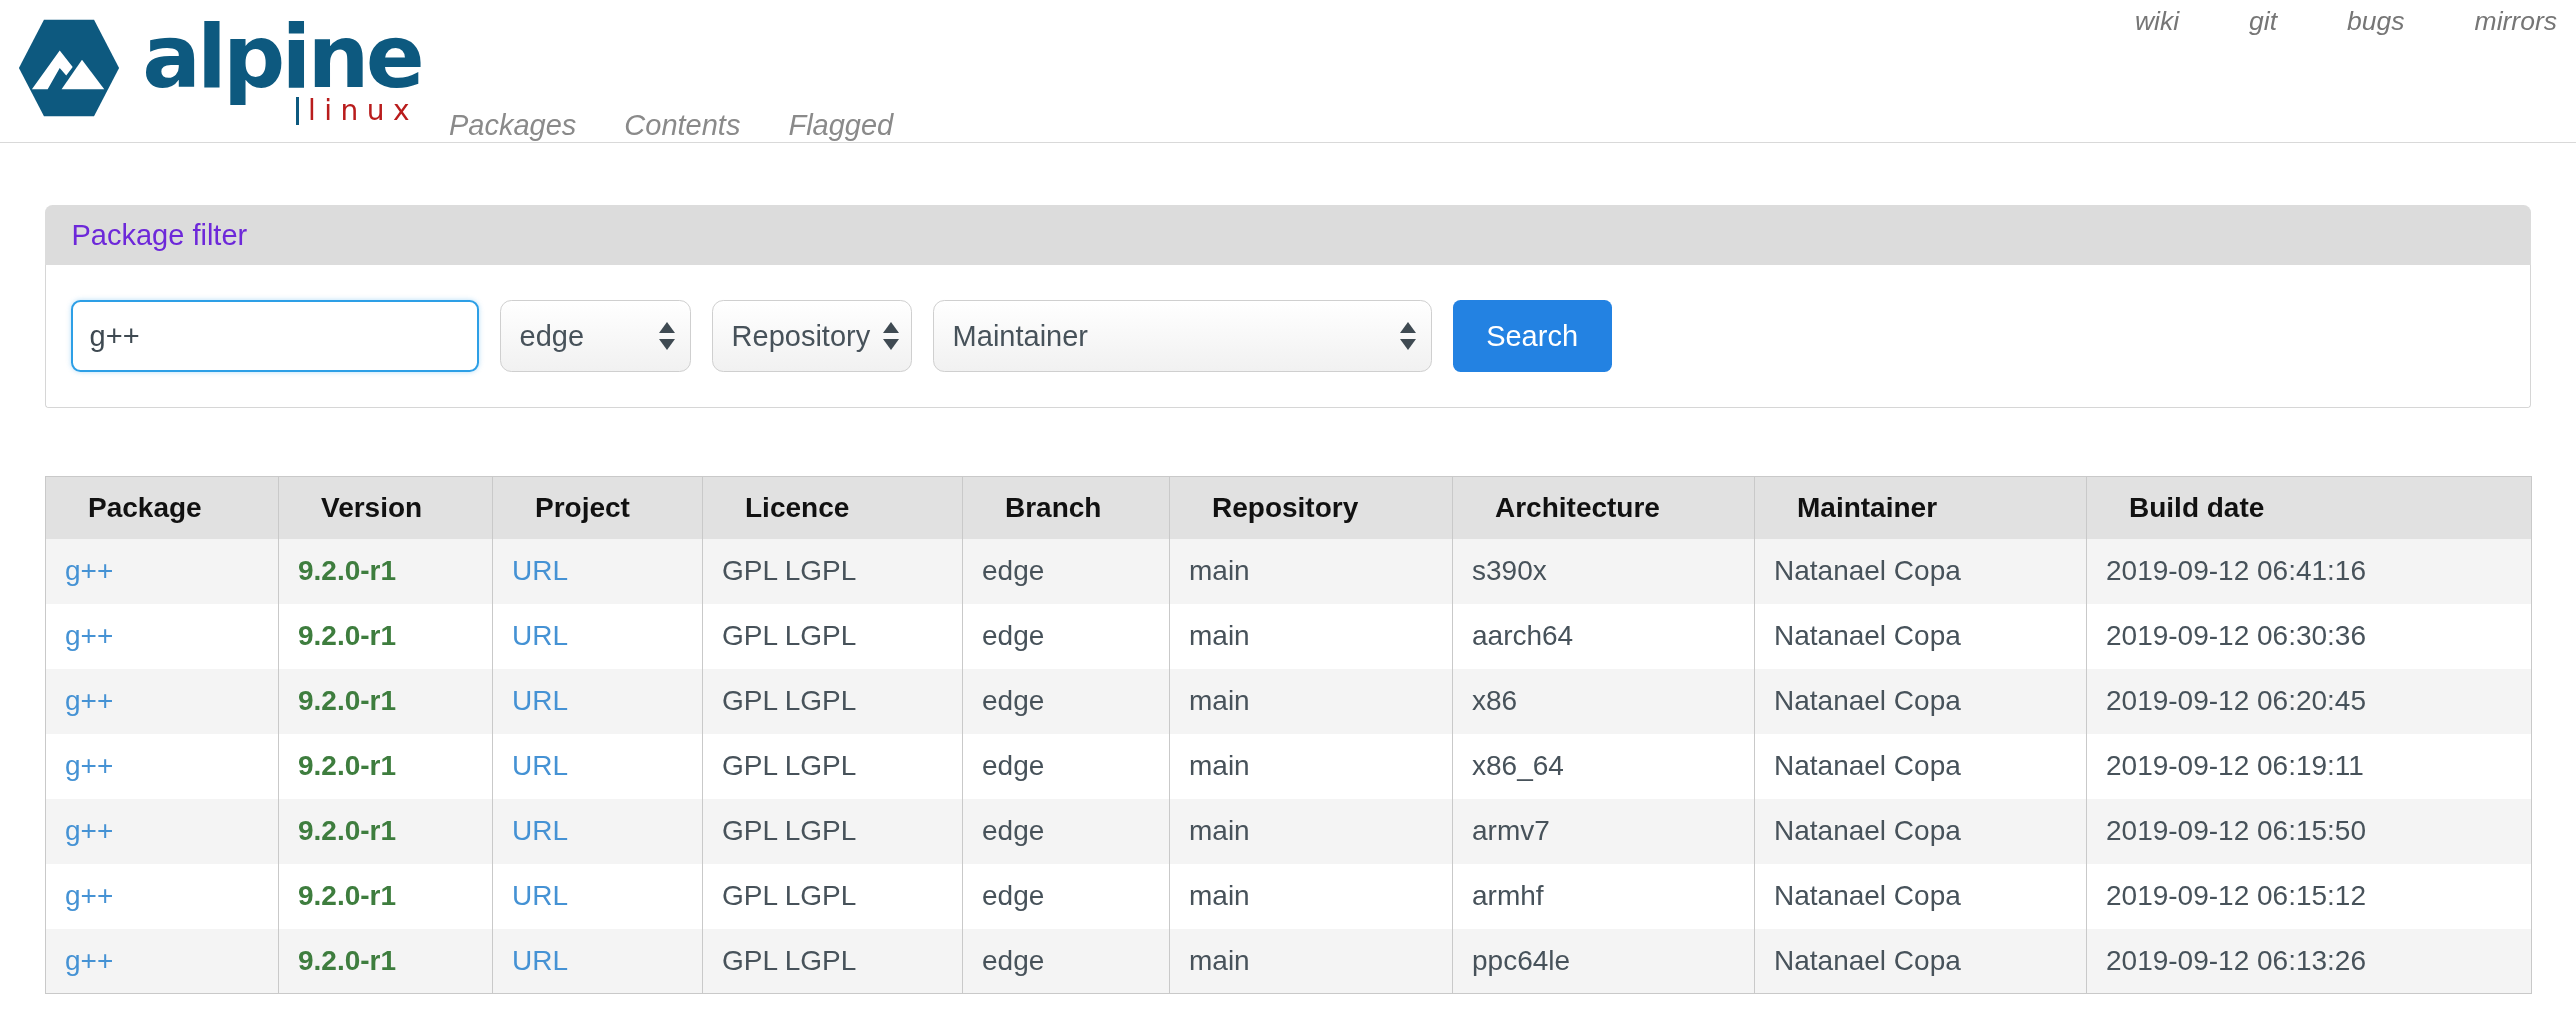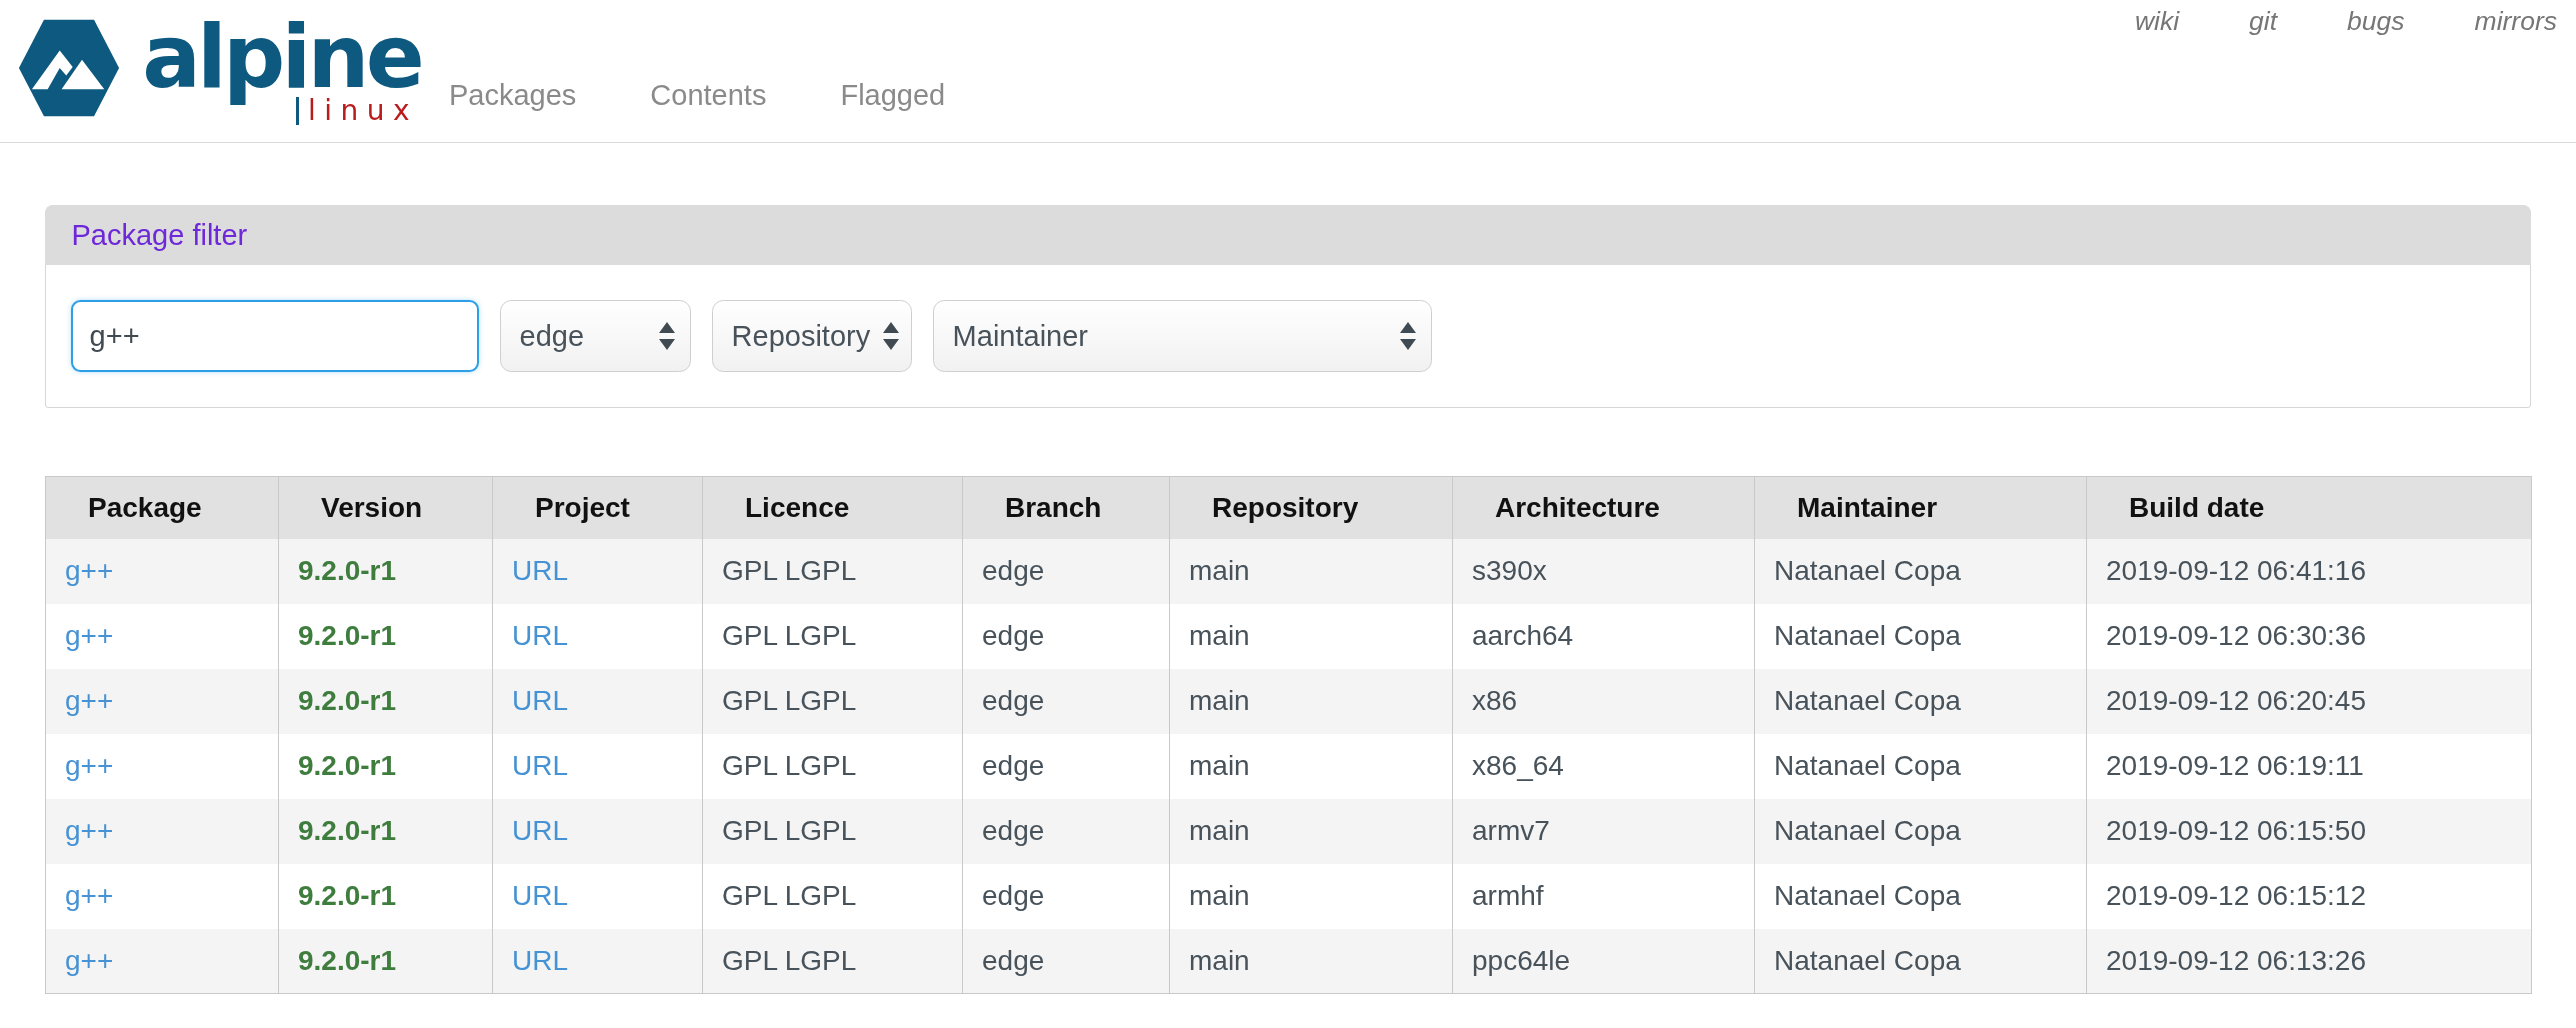--- a/index.html
+++ b/index.html
@@ -21,21 +21,21 @@
     color: #0d597f; line-height: 0.92; font-family: "DejaVu Sans", sans-serif;
   }
   .wordmark .linux {
     position: absolute; right: 7px; bottom: -5.7px;
     font-size: 28px; letter-spacing: 8.5px; color: #b91c1c;
     border-left: 3.8px solid #0d597f; padding-left: 9.4px; line-height: 28px;
     font-family: "DejaVu Sans", sans-serif;
   }
   .top-links { position: absolute; top: 5.7px; right: 19px; display: flex; gap: 70px; }
   .top-links a { font-style: italic; font-size: 26.5px; color: #767676; text-decoration: none; text-align: right; }
-  .main-tabs { position: absolute; left: 449px; bottom: 30px; display: flex; gap: 74px; }
+  .main-tabs { position: absolute; left: 449px; bottom: 0; display: flex; gap: 48px; font-style: italic; }
   .main-tabs a { font-size: 29px; color: #8a8a8a; text-decoration: none; }
 
   
   .panel { margin: 62px 45px 0 45px; }
   .panel-heading {
     background: #dcdcdc; border-radius: 7.6px 7.6px 0 0;
     height: 60px; line-height: 60px; padding-left: 26.5px;
     font-size: 29px; color: #6d28d9;
   }
   .panel-body {
@@ -145,20 +145,21 @@
 
 
     <div class="sel w-maint">
       <span class="sel-value">Maintainer</span>
       <span class="arrows">
           <i class="up"></i>
           <i class="down"></i>
         </span>
     </div>
 
+    <button class="search-btn">Search</button>
   </div>
 </div>
 
 <table class="pkgs">
   <colgroup>
     <col style="width:233px">
       <col style="width:214px">
       <col style="width:210px">
     <col style="width:260px">
       <col style="width:207px">

